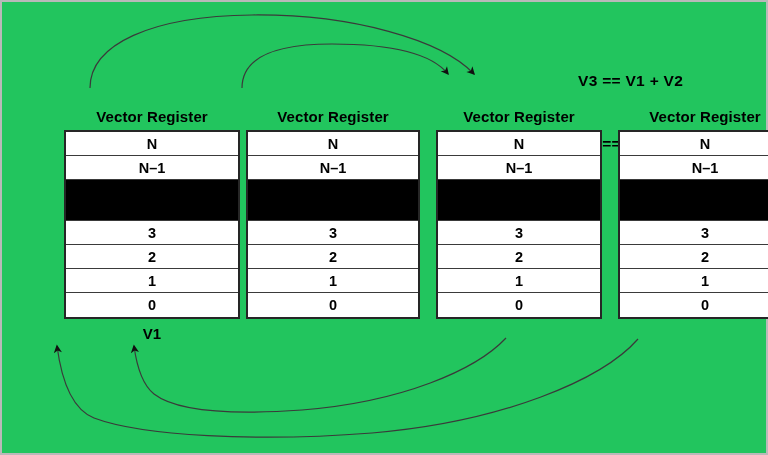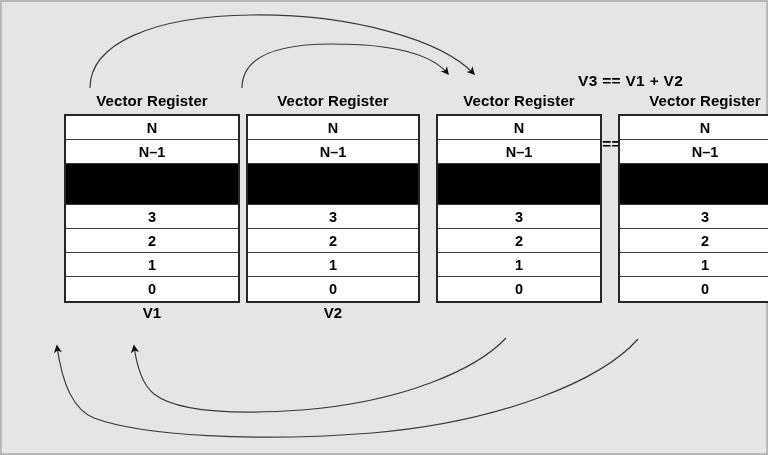--- a/index.html
+++ b/index.html
@@ -11,21 +11,21 @@
     width: 768px;
     height: 455px;
     font-family: "Liberation Sans", sans-serif;
     overflow: hidden;
   }
   #figure {
     position: relative;
     width: 768px;
     height: 455px;
     box-sizing: border-box;
-    background: #e5e5e5;
+    background: #22c55e;
     border: 2px solid #b9b9b9;
   }
   .svg-layer {
     position: absolute;
     left: 0;
     top: 0;
     width: 768px;
     height: 455px;
     pointer-events: none;
   }
@@ -37,21 +37,21 @@
     font-weight: bold;
     color: #000000;
     letter-spacing: 0.3px;
     line-height: 21px;
     white-space: pre;
   }
   .eq-line { display: block; }
 
   .register-col {
     position: absolute;
-    top: 90px;
+    top: 106px;
     padding-left: 48px;
   }
   .reg-title {
     font-size: 15px;
     font-weight: bold;
     color: #000;
     text-align: center;
     letter-spacing: 0.1px;
     height: 22px;
     line-height: 18px;
@@ -78,20 +78,21 @@
     background: #000000;
     height: 41px;
     border-bottom: 1.5px solid #3a3a3a;
     color: transparent;
   }
   .reg-footer {
     text-align: center;
     font-size: 15px;
     font-weight: bold;
     color: #000;
+    margin-top: 5px;
     height: 20px;
     line-height: 20px;
   }
 </style>
 </head>
 <body>
 
 <div id="figure">
 
   <div class="equations">
@@ -117,21 +118,20 @@
     <div class="reg-title">Vector Register</div>
     <div class="reg-box">
       <div class="reg-cell">N</div>
       <div class="reg-cell">N–1</div>
       <div class="reg-cell filled"></div>
       <div class="reg-cell">3</div>
       <div class="reg-cell">2</div>
       <div class="reg-cell">1</div>
       <div class="reg-cell last">0</div>
     </div>
-    <div class="reg-footer">V2</div>
   </div>
 
   <div class="register-col" id="col-2" style="left:386px; width:166px;">
     <div class="reg-title">Vector Register</div>
     <div class="reg-box">
       <div class="reg-cell">N</div>
       <div class="reg-cell">N–1</div>
       <div class="reg-cell filled"></div>
       <div class="reg-cell">3</div>
       <div class="reg-cell">2</div>

